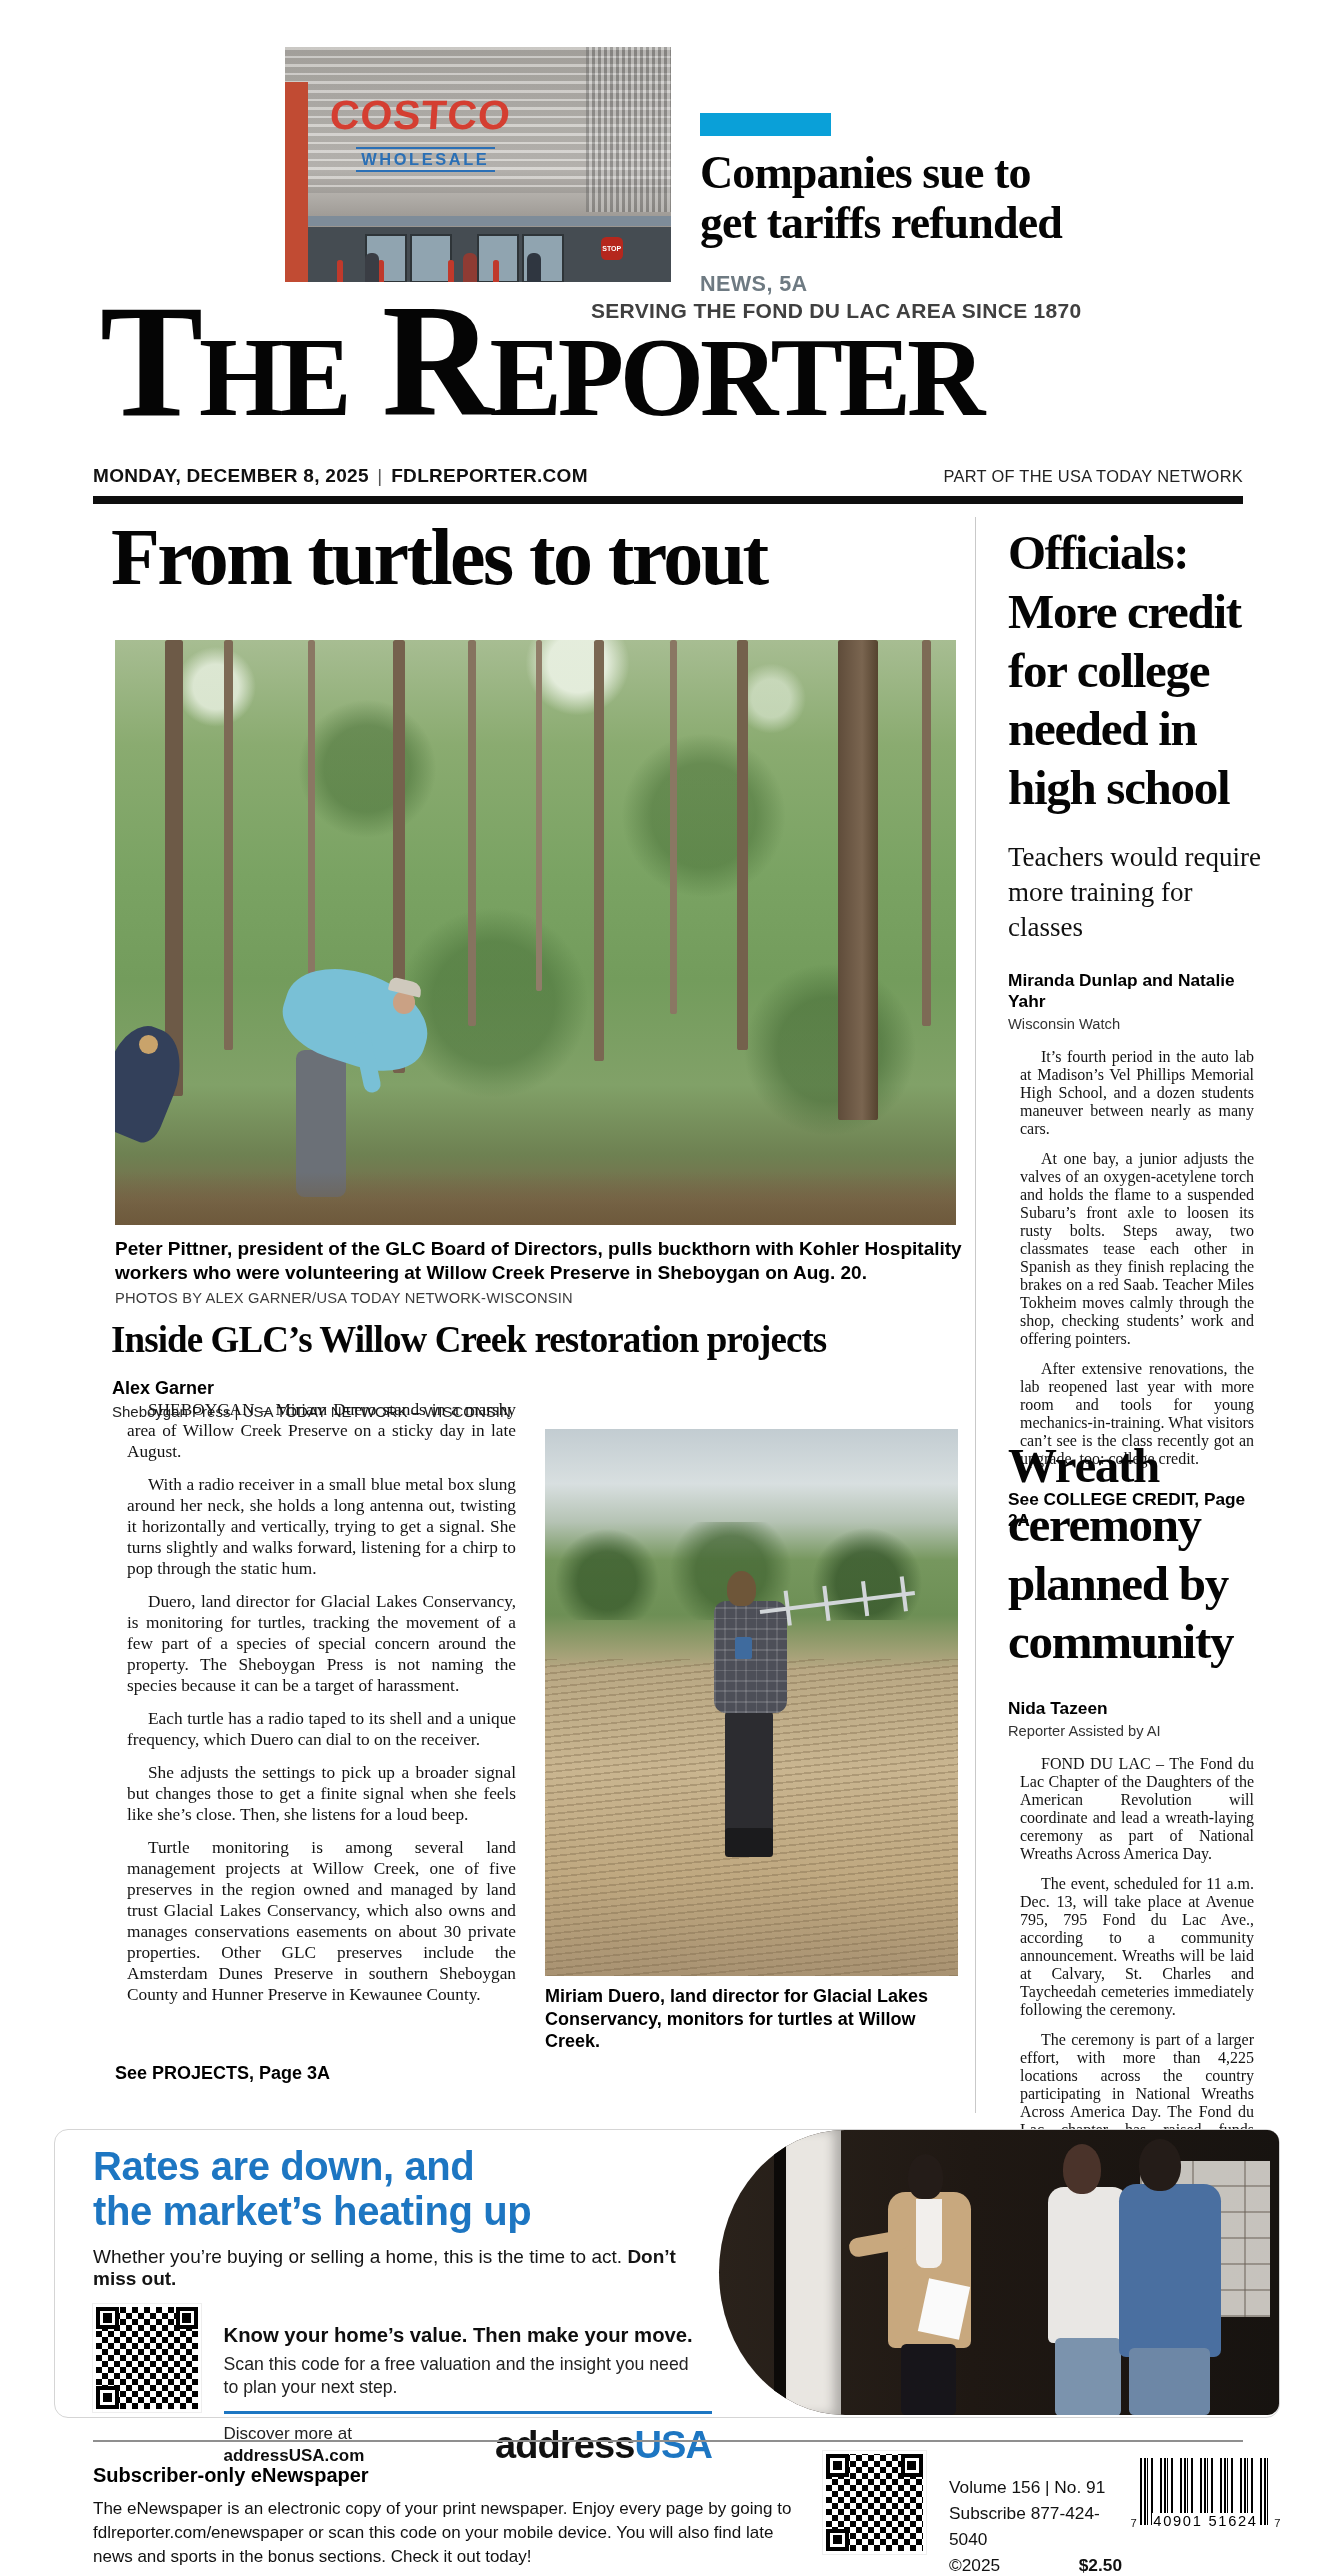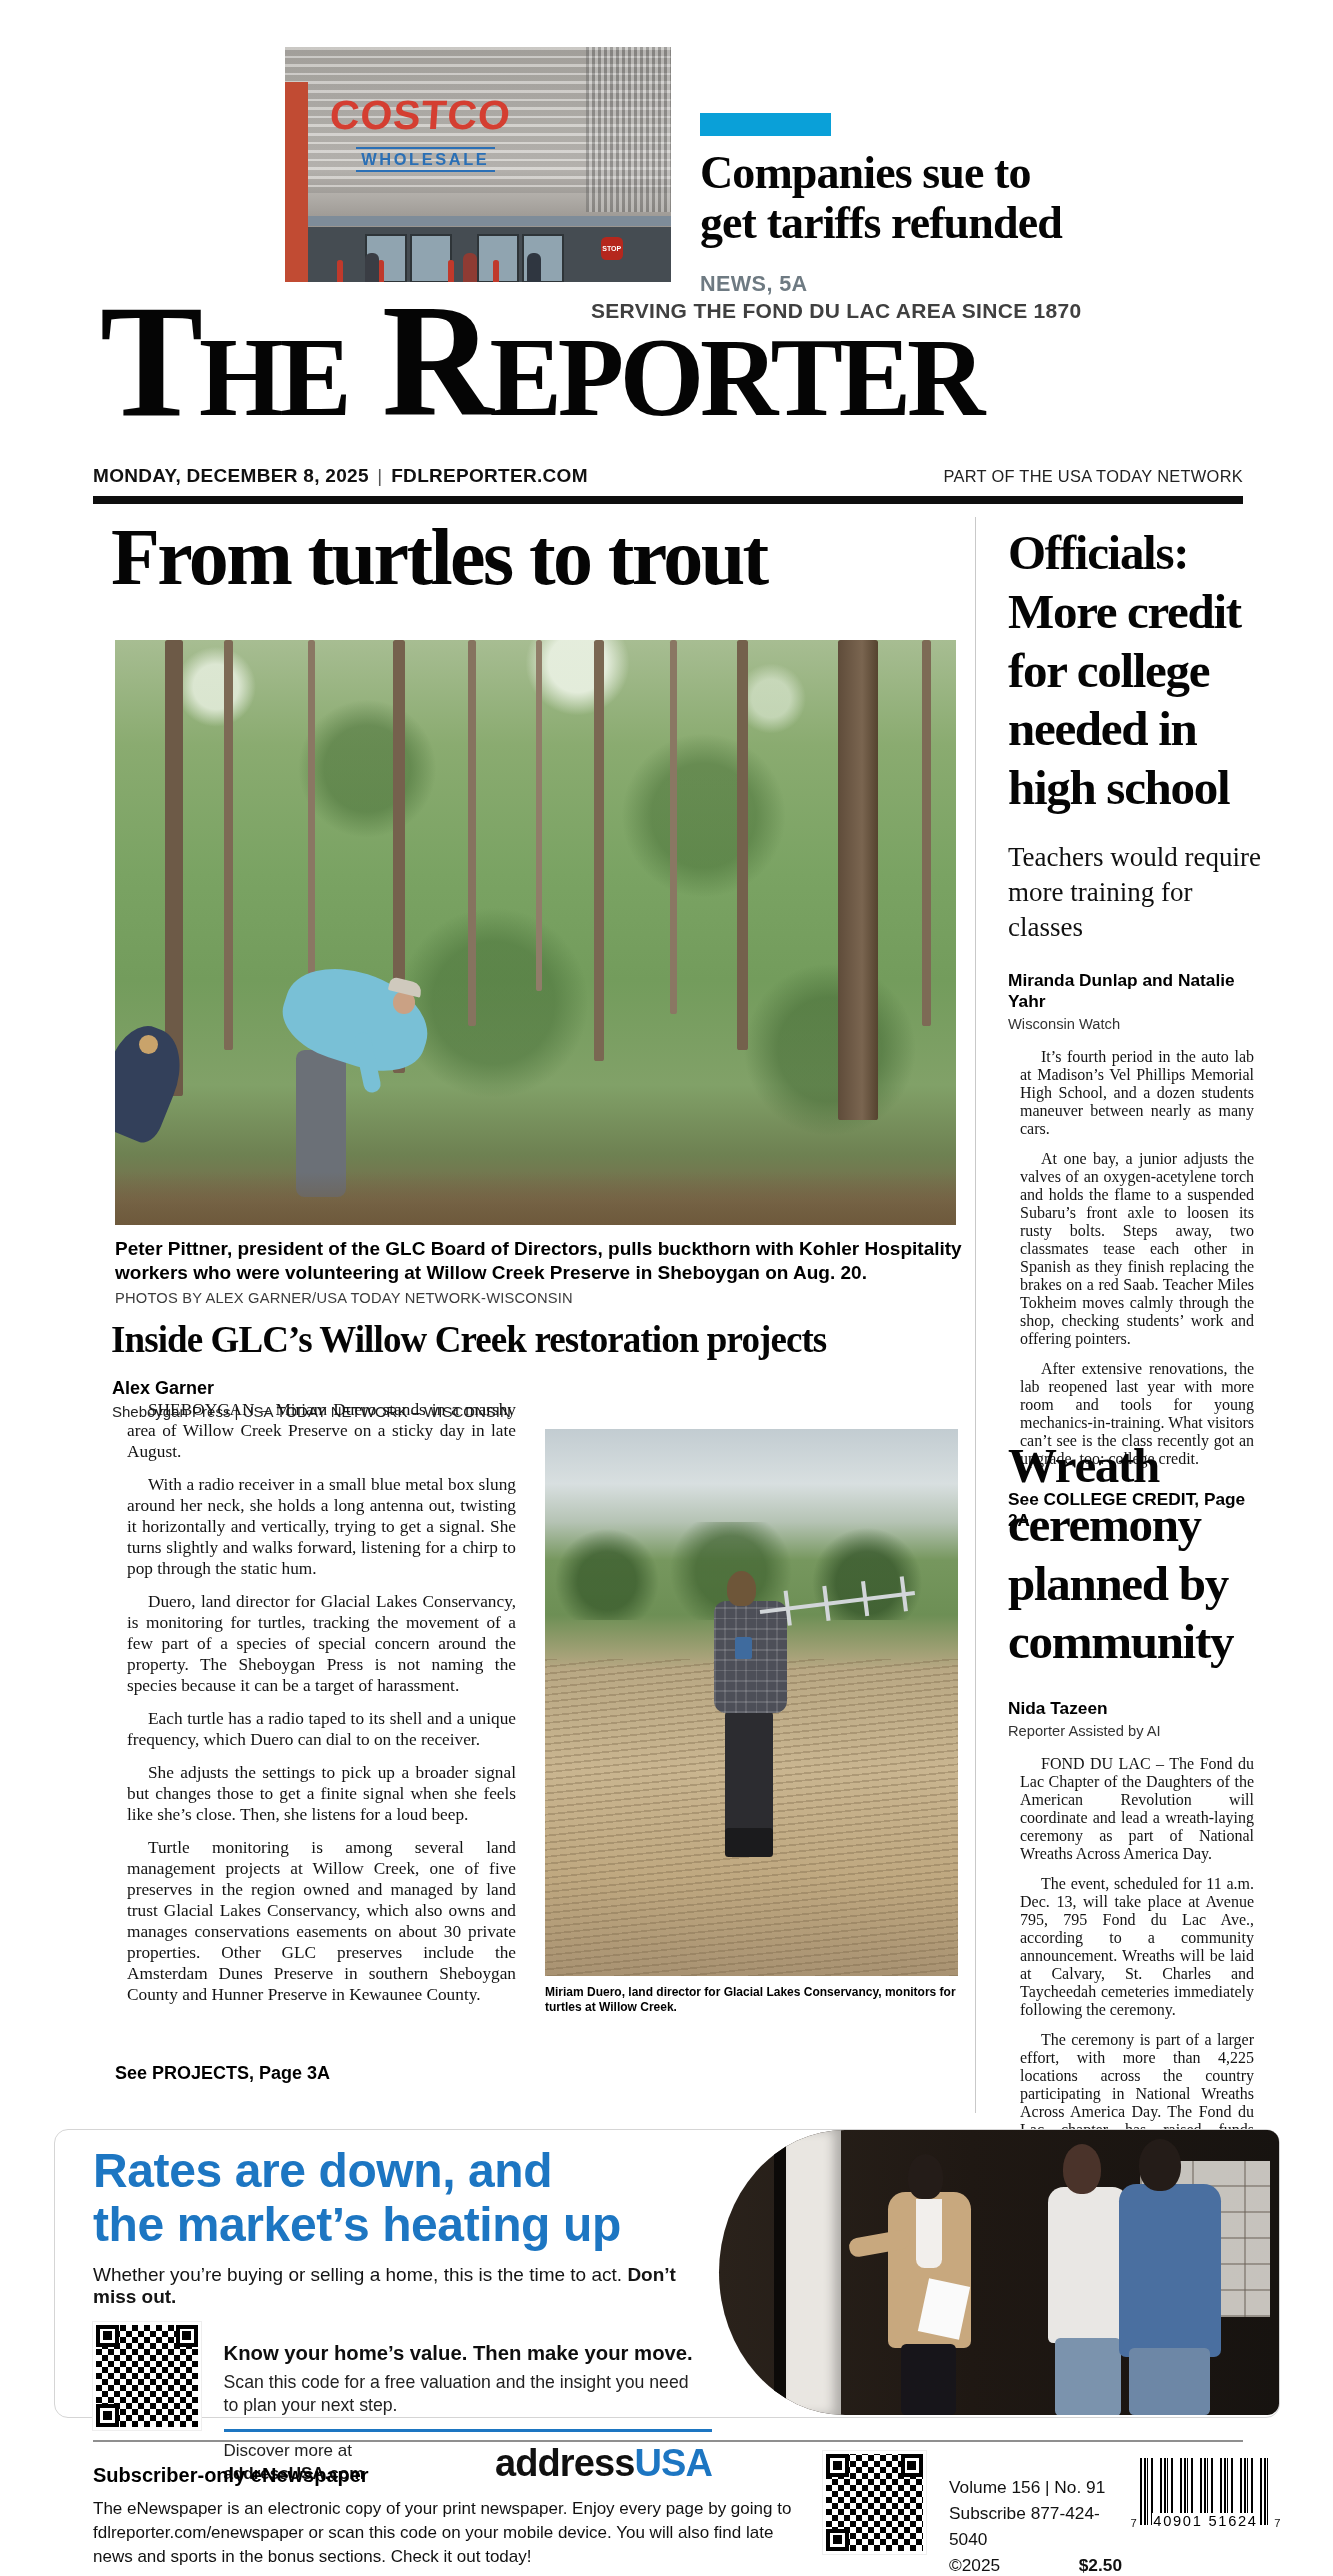--- a/index.html
+++ b/index.html
@@ -98,39 +98,39 @@
     background:repeating-linear-gradient(174deg,rgba(120,100,70,.35) 0 1.7px,transparent 1.7px 7px);}
   .d-hair{position:absolute;left:44%;top:26%;width:29px;height:35px;background:#6e5639;border-radius:50% 50% 40% 40%;}
   .d-shirt{position:absolute;left:41%;top:31.5%;width:73px;height:112px;border-radius:12px;background:#4d4f58;
     background-image:repeating-linear-gradient(0deg,rgba(255,255,255,.14) 0 1.7px,transparent 1.7px 10.4px),
                      repeating-linear-gradient(90deg,rgba(255,255,255,.12) 0 1.7px,transparent 1.7px 10.4px);}
   .d-legs{position:absolute;left:43.5%;top:51%;width:48px;height:130px;background:#2c2c30;border-radius:7px;}
   .d-boots{position:absolute;left:43.5%;top:73%;width:48px;height:29px;background:#1b1b1d;border-radius:3.5px;}
   .d-receiver{position:absolute;left:46%;top:38%;width:17.3px;height:22.5px;background:#3f6b9e;border-radius:2.6px;}
   .antenna-boom{position:absolute;left:52%;top:33%;width:156px;height:4.3px;background:#d2d6d9;transform:rotate(-7deg);transform-origin:left;}
   .antenna-tine{position:absolute;width:3.5px;height:35px;background:#d2d6d9;top:-15.6px;}
-  .inline-caption{left:545px;top:1985px;width:413px;font-weight:700;font-size:12px;line-height:1.25;color:#000;}
+  .inline-caption{left:545px;top:1985px;width:413px;font-weight:700;font-size:18px;line-height:1.25;color:#000;}
 
   
   .rail{width:258px;}
   .rail-headline{font-family:"Liberation Serif",serif;font-weight:700;font-size:49px;line-height:1.2;
     letter-spacing:-1.3px;color:#050505;}
   .rail-subhead{margin-top:22.5px;font-family:"Liberation Serif",serif;font-size:27px;line-height:1.28;color:#101010;}
   .rail-byline{margin-top:26px;}
   .rail-byline .byline{font-size:17.3px;}
   .rail-byline .byline-org{font-size:14.7px;color:#333;}
   .rail-body{margin-top:15.6px;font-size:16px;line-height:18px;}
   .rail-jump{margin-top:21px;font-size:17.3px;}
   .college{left:1008px;top:524px;}
   .wreath{left:1008px;top:1437px;}
 
   
   .ad{left:54px;top:2129px;width:1224px;height:287px;border:0.9px solid #d5d5d5;border-radius:14px;background:#fff;}
   .ad-content{position:absolute;left:38px;top:14px;width:619px;}
-  .ad-headline{color:#1d76c2;font-weight:700;font-size:48px;line-height:1.12;letter-spacing:-0.4px;white-space:pre-line;}
+  .ad-headline{color:#1d76c2;font-weight:700;font-size:40px;line-height:1.12;letter-spacing:-0.4px;white-space:pre-line;}
   .ad-sub{margin-top:12px;font-size:19px;color:#141414;}
   .ad-sub b{font-weight:700;}
   .ad-row{margin-top:14px;display:flex;gap:22.5px;}
   .qr{position:relative;width:102px;height:102px;flex:0 0 auto;border:3.5px solid #fff;outline:0.9px solid #eee;
     background-image:repeating-linear-gradient(0deg,#000 0 6px,#fff 6px 12px),repeating-linear-gradient(90deg,#000 0 6px,#fff 6px 12px);
     background-blend-mode:difference;}
   .qr .f{position:absolute;width:22.5px;height:22.5px;background:#fff;border:4.3px solid #000;box-sizing:border-box;}
   .qr .f::after{content:"";position:absolute;inset:2.6px;background:#000;}
   .qr .tl{left:0;top:0;} .qr .tr{right:0;top:0;} .qr .bl{left:0;bottom:0;}
   .ad-right{flex:1;}

